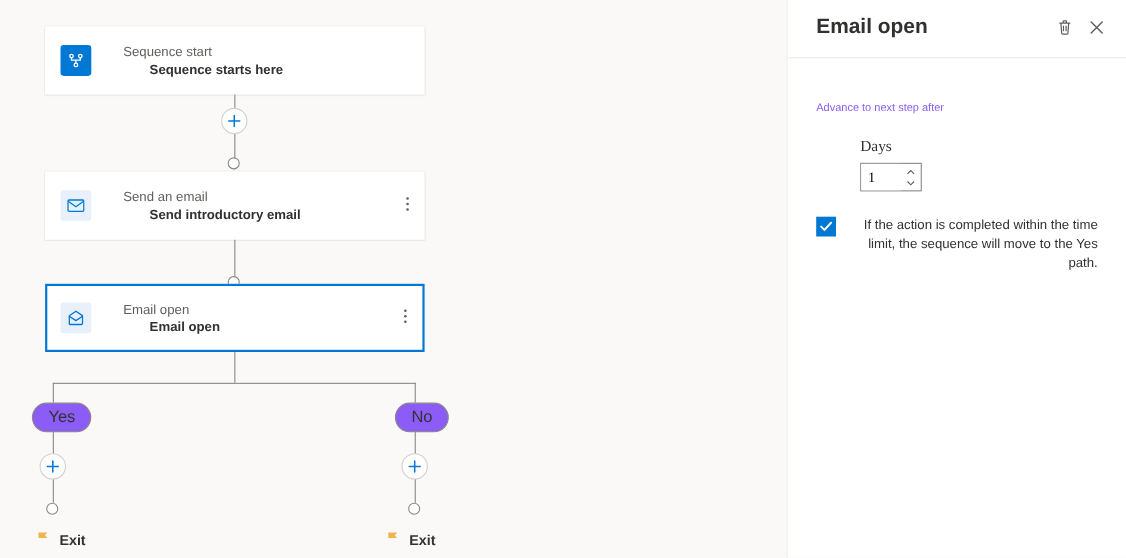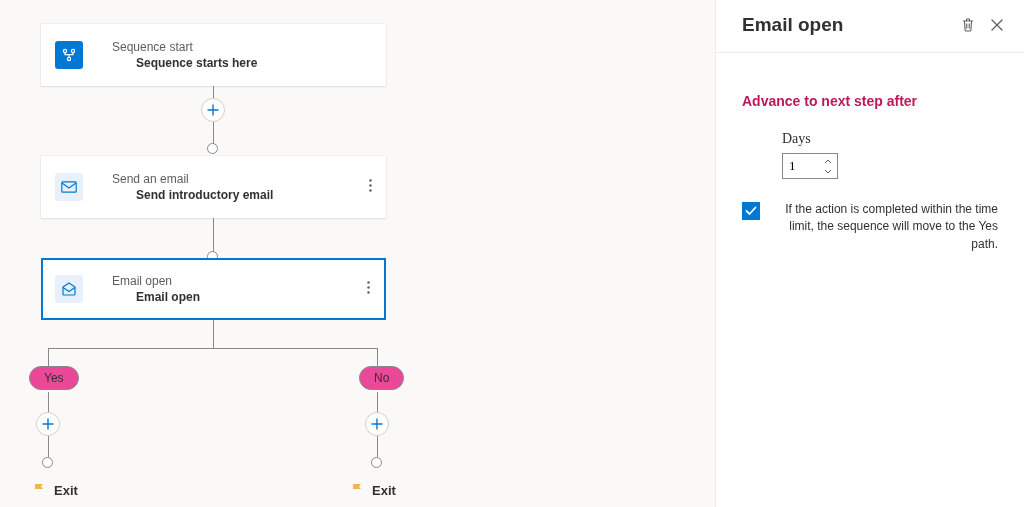--- a/index.html
+++ b/index.html
@@ -33,21 +33,21 @@
     }
     .panel-title {
       font-size: 19px;
       font-weight: 600;
       color: #323130;
       flex: 1;
     }
     .panel-actions { display: flex; gap: 14px; align-items: center; }
     .icon-btn { cursor: pointer; display: inline-flex; align-items: center; justify-content: center; color: #605e5c; }
     .panel-body { padding: 40px 26px 0 26px; }
-    .section-label { font-weight: 700; font-size: 14px; color: #be185d; margin-bottom: 22px; }
+    .section-label { font-weight: 400; font-size: 10px; color: #8b5cf6; margin-bottom: 22px; }
     .fields-row { display: flex; gap: 46px; padding-left: 40px; font-family: Liberation Serif, serif; }
     .field-col { display: flex; flex-direction: column; gap: 6px; }
     .field-label { font-size: 14px; color: #323130; }
     .stepper {
       display: flex;
       align-items: stretch;
       border: 1px solid #8a8886;
       width: 56px;
       height: 26px;
       background: #fff;
@@ -100,21 +100,21 @@
     .connector-line { position: absolute; background: #8a8886; }
     .vline { width: 1px; }
     .hline { height: 1px; }
     .circle-dot {
       position: absolute; width: 11px; height: 11px; border: 1px solid #8a8886; border-radius: 50%; background: #fff;
     }
     .plus-btn {
       position: absolute; width: 24px; height: 24px; border: 1px solid #d2d0ce; background: #fff; border-radius: 50%; display: flex; align-items: center; justify-content: center; color: #0078d4; cursor: pointer;
     }
     .branch-pill {
-      position: absolute; border: 1px solid #8a8886; background: #ec4899; border-radius: 14px; padding: 4px 14px; font-size: 12px; color: #323130;
+      position: absolute; border: 1px solid #8a8886; background: #8b5cf6; border-radius: 14px; padding: 4px 14px; font-size: 15px; color: #323130;
     }
     .exit-flag {
       position: absolute; display: flex; align-items: center; gap: 8px; font-weight: 600; font-size: 13px; color: #323130;
     }
     .flag-icon { color: #efb650; }
   </style>
 </head>
 <body>
 
 <div class="canvas">

